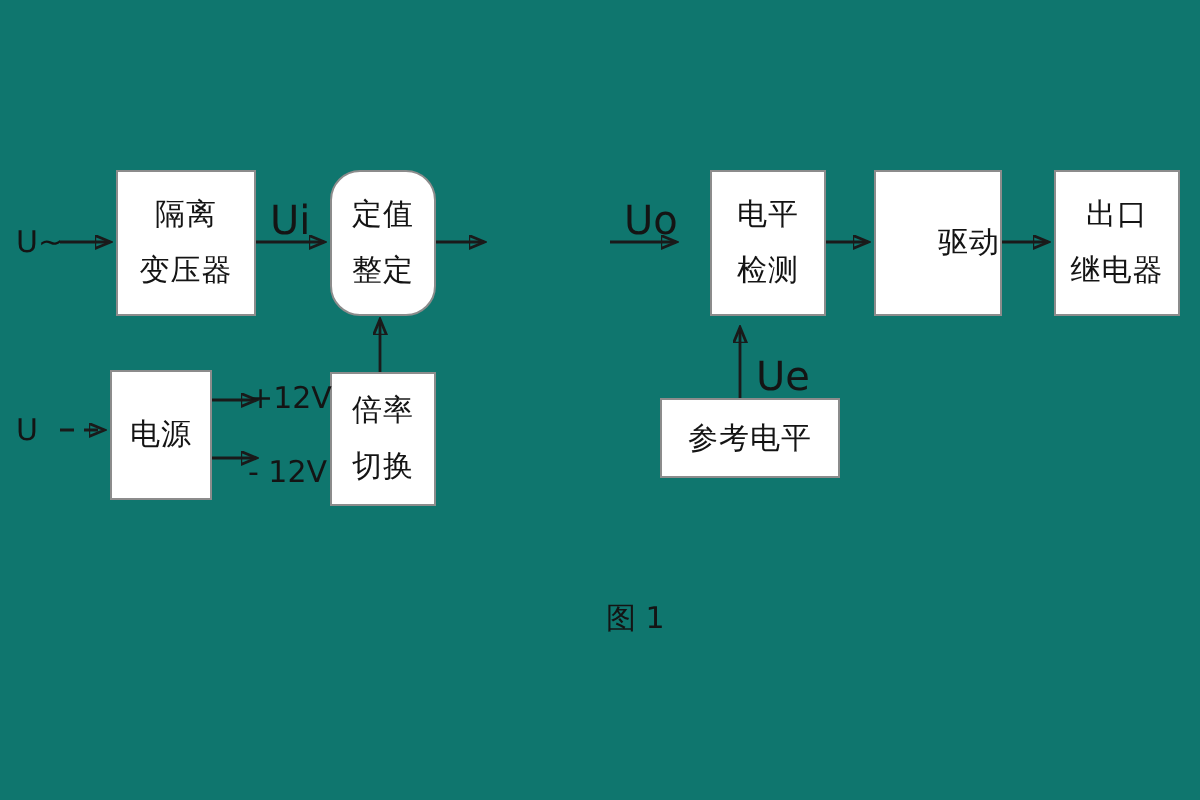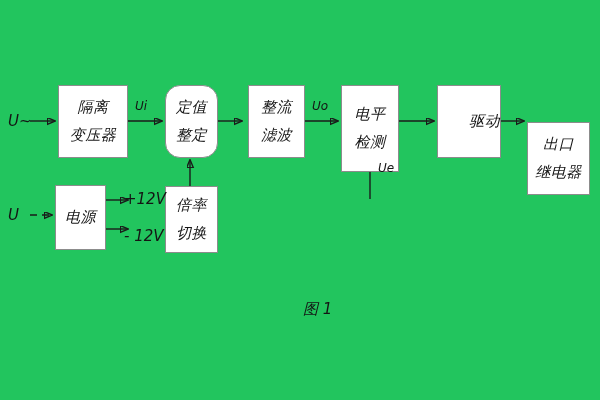--- a/index.html
+++ b/index.html
@@ -8,23 +8,22 @@
     background: #ffffff;
   }
   body {
     font-family: "DejaVu Sans", "Liberation Sans", sans-serif;
     color: #1a1a1a;
   }
   #canvas {
     position: relative;
     width: 600px;
     height: 400px;
-    background: #22c55e;
+    background: #0f766e;
     overflow: hidden;
-    font-style: italic;
   }
 
   
   .block {
     position: absolute;
     box-sizing: border-box;
     border: 1px solid #8c8c8c;
     background: #ffffff;
     display: flex;
     flex-direction: column;
@@ -42,21 +41,21 @@
   .block .ln + .ln {
     margin-top: 13px;
   }
   .block.single .ln {
     margin-top: 0;
   }
 
   
   .lbl {
     position: absolute;
-    font-size: 12px;
+    font-size: 20px;
     color: #141414;
     white-space: nowrap;
     line-height: 1;
   }
   .lbl.big {
     font-size: 15px;
   }
 
   
   #wires {
@@ -118,58 +117,57 @@
   <div class="block" style="left:58px; top:85px; width:70px; height:73px;">
     <span class="ln">隔离</span>
     <span class="ln">变压器</span>
   </div>
 
   <div class="block" style="left:165px; top:85px; width:53px; height:73px;border-radius:15px;">
     <span class="ln">定值</span>
     <span class="ln">整定</span>
   </div>
 
-  <div class="block" style="left:248px; top:85px; width:57px; height:73px;">
-    <span class="ln">整流</span>
-    <span class="ln">滤波</span>
-  </div>
 
-  <div class="block" style="left:341px; top:85px; width:58px; height:87px;">
+  <div class="block" style="left:355px; top:85px; width:58px; height:73px;">
     <span class="ln">电平</span>
     <span class="ln">检测</span>
   </div>
 
   <div class="block single" style="left:437px; top:85px; width:64px; height:73px;align-items:flex-end;">
     <span class="ln">驱动</span>
   </div>
 
-  <div class="block" style="left:527px; top:85px; width:63px; height:73px;margin-top:37px;">
+  <div class="block" style="left:527px; top:85px; width:63px; height:73px;">
     <span class="ln">出口</span>
     <span class="ln">继电器</span>
   </div>
 
   <div class="block" style="left:165px; top:186px; width:53px; height:67px;">
     <span class="ln">倍率</span>
     <span class="ln">切换</span>
   </div>
 
   <div class="block single" style="left:55px; top:185px; width:51px; height:65px;">
     <span class="ln">电源</span>
   </div>
 
+  <div class="block single" style="left:330px; top:199px; width:90px; height:40px;">
+    <span class="ln">参考电平</span>
+  </div>
 
   <span class="lbl big" style="left:8px; top:114px;">U~</span>
 
   <span class="lbl big" style="left:8px; top:208px;">U</span>
 
   <span class="lbl" style="left:135px; top:100px;">Ui</span>
 
   <span class="lbl" style="left:312px; top:100px;">Uo</span>
 
-  <span class="lbl" style="left:378px; top:162px;">Ue</span>
+  <span class="lbl" style="left:378px; top:178px;">Ue</span>
 
   <span class="lbl big" style="left:124px; top:192px;">+12V</span>
 
   <span class="lbl big" style="left:124px; top:229px;">- 12V</span>
 
   <span class="caption" style="left:303px; top:264px;">图 1</span>
 
 </div>
 
 </body></html>

